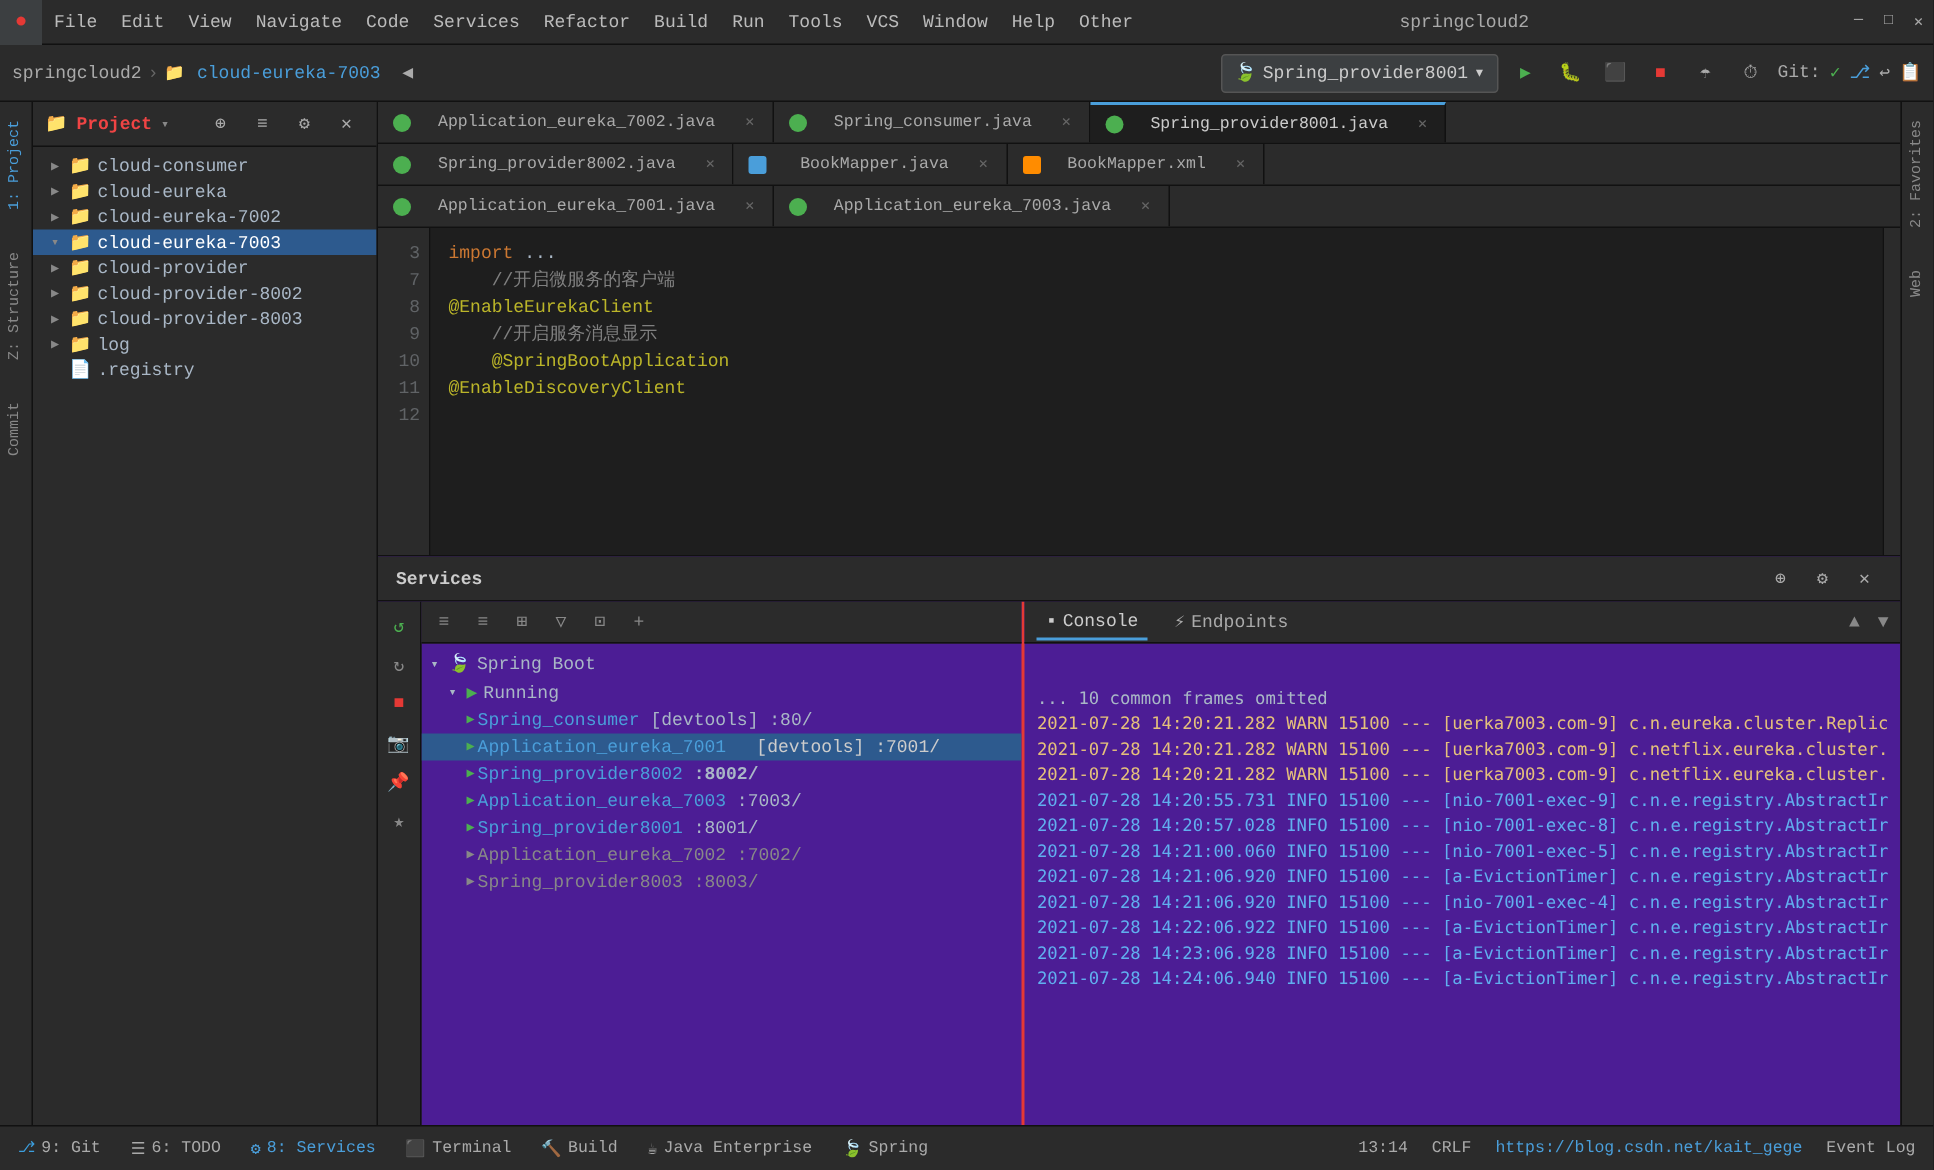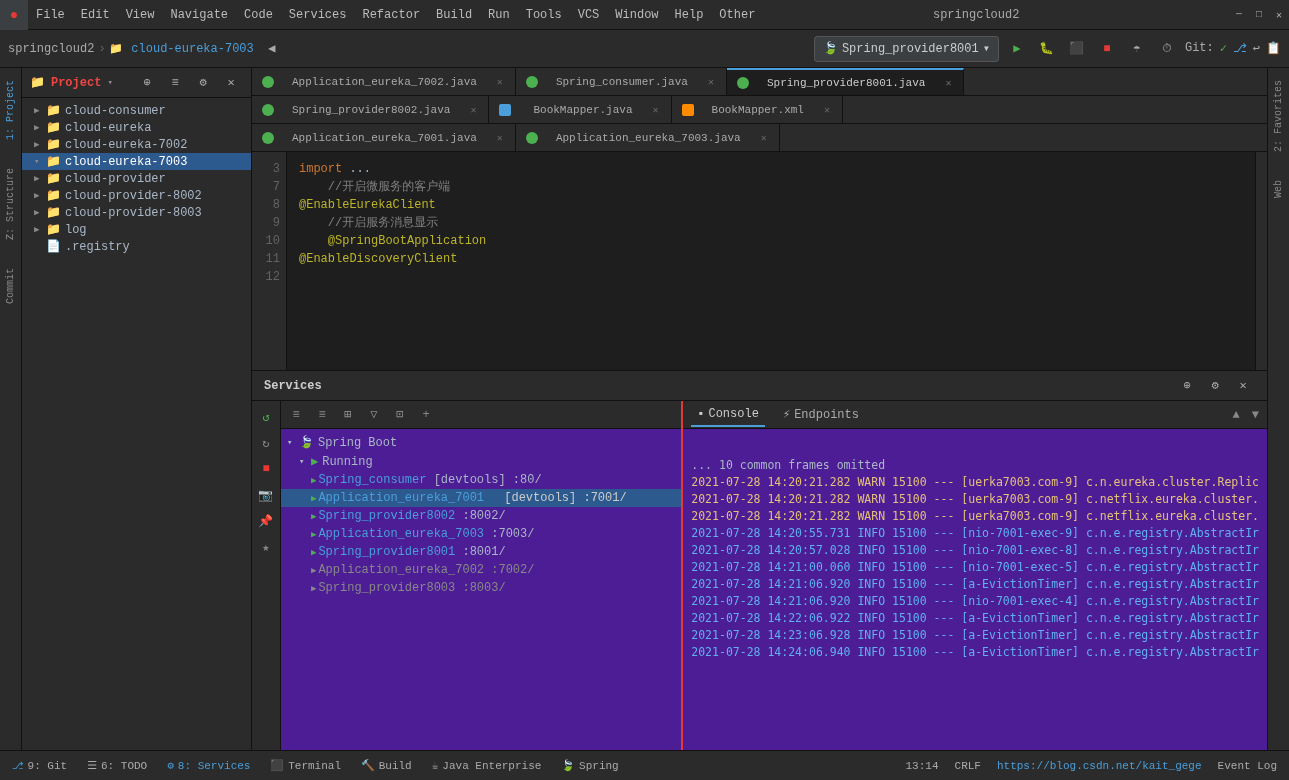--- a/index.html
+++ b/index.html
@@ -353,21 +353,21 @@
 
             <div class="svc-tree-item selected">
               <span class="indent" style="width:24px; display:inline-block;"></span>
               <span style="color:#4CAF50; font-size:9px; margin-right:2px;">▶</span>
               <span><span style="color:#4a9eda;">Application_eureka_7001</span><span style="color:#ccc;margin-left:13px;"> [devtools] :7001/</span></span>
             </div>
 
             <div class="svc-tree-item">
               <span class="indent" style="width:24px; display:inline-block;"></span>
               <span style="color:#4CAF50; font-size:9px; margin-right:2px;">▶</span>
-              <span><span style="color:#4a9eda;">Spring_provider8002</span><span style="color:#a9b7c6;"> :8002/</span></span>
+              <span><span style="color:#4a9eda;">Spring_provider8002</span><span style="color:#a9b7c6;font-weight:bold;"> :8002/</span></span>
             </div>
 
             <div class="svc-tree-item">
               <span class="indent" style="width:24px; display:inline-block;"></span>
               <span style="color:#4CAF50; font-size:9px; margin-right:2px;">▶</span>
               <span><span style="color:#4a9eda;">Application_eureka_7003</span><span style="color:#a9b7c6;"> :7003/</span></span>
             </div>
 
             <div class="svc-tree-item">
               <span class="indent" style="width:24px; display:inline-block;"></span>

